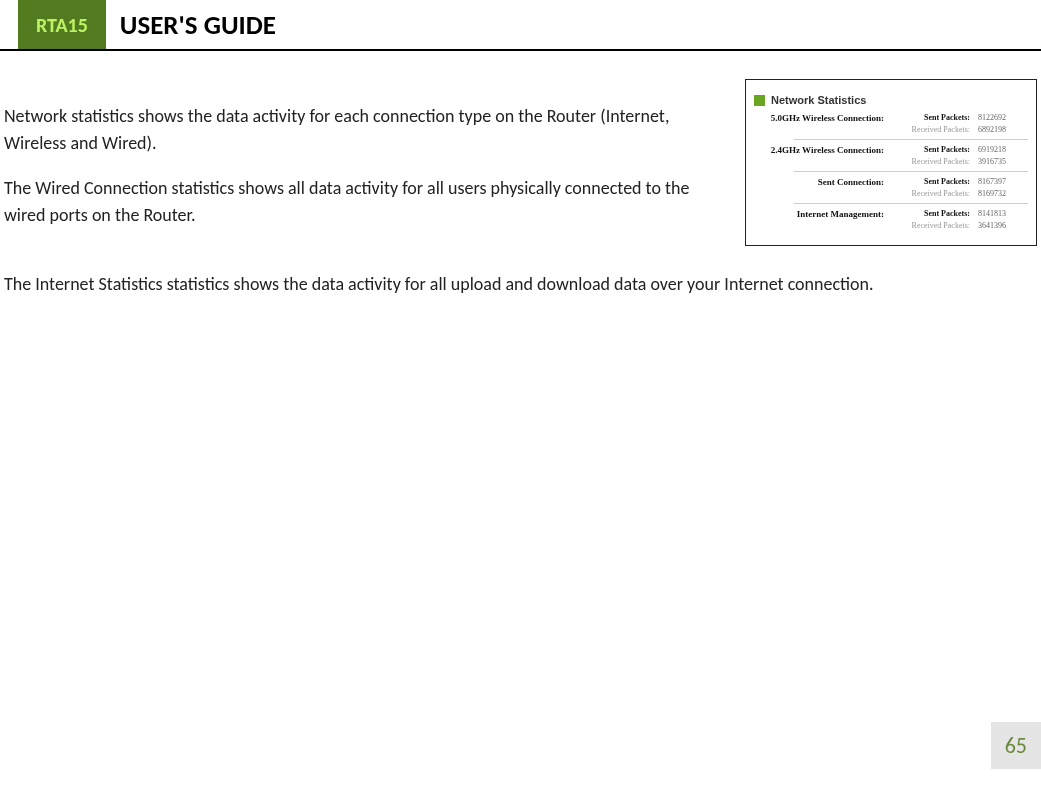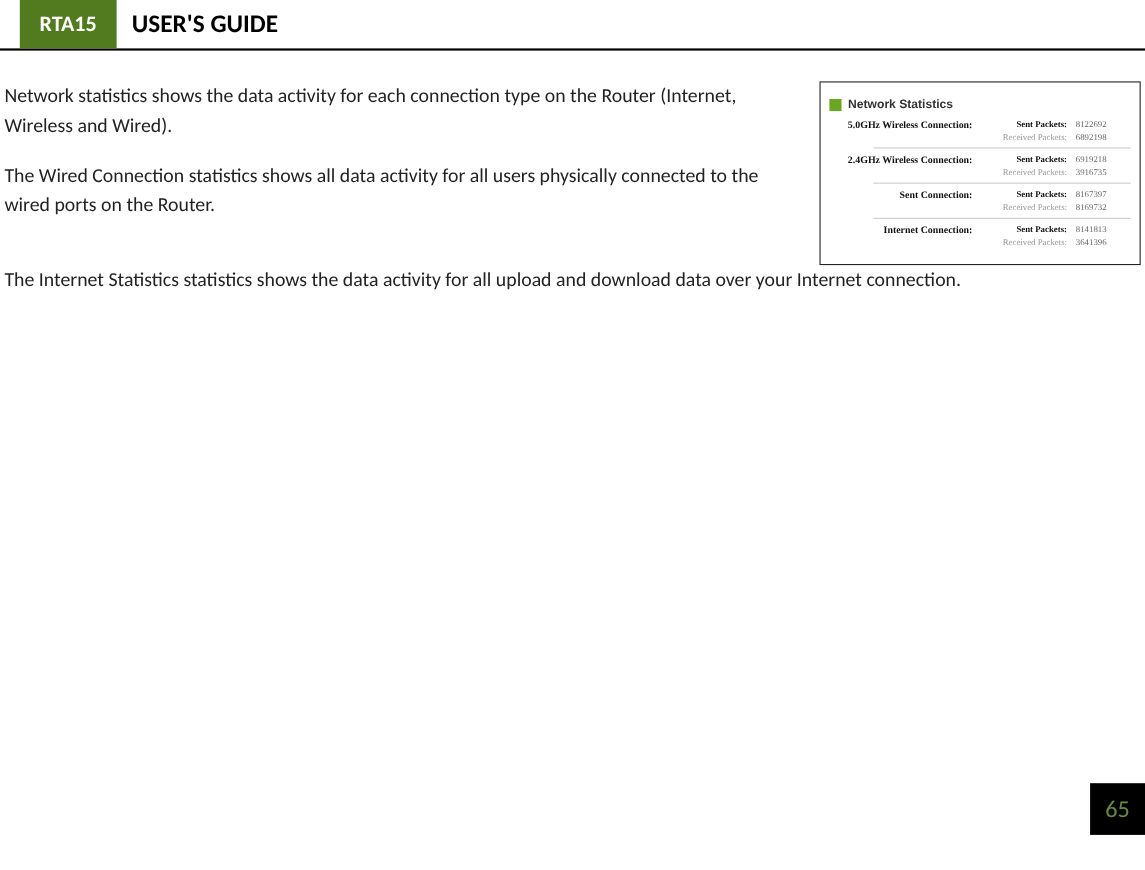--- a/index.html
+++ b/index.html
@@ -15,31 +15,31 @@
       position: relative;
     }
     .header {
       display: flex;
       align-items: stretch;
       border-bottom: 2px solid #000;
       margin-bottom: 28px;
     }
     .header-badge {
       background: #527a1f;
-      color: #ffffff;
+      color: #bef264;
       font-weight: bold;
       font-size: 20px;
       padding: 8px 18px;
       display: flex;
       align-items: center;
       margin-left: 18px;
     }
     .header-title {
       font-weight: bold;
-      font-size: 23px;
+      font-size: 27px;
       padding: 8px 14px;
       display: flex;
       align-items: center;
     }
     .content {
       padding: 0 4px 0 4px;
     }
     .section-title {
       font-weight: bold;
       font-size: 18px;
@@ -48,20 +48,21 @@
     .body-row {
       display: flex;
       gap: 24px;
       align-items: flex-start;
     }
     .body-text {
       flex: 1;
       font-size: 18px;
       line-height: 1.5;
       color: #222;
+      margin-top: 24px;
     }
     .body-text p {
       margin-bottom: 18px;
     }
     .screenshot {
       width: 292px;
       border: 1px solid #222;
       font-size: 10px;
       padding: 14px 8px 10px 8px;
       font-family: Arial, sans-serif;
@@ -123,22 +124,22 @@
       text-align: left;
     }
     .divider {
       border: none;
       border-top: 1px solid #ccc;
       margin: 2px 0 2px 40px;
     }
     .page-number {
       position: absolute;
       right: 0;
-      bottom: 32px;
-      background: #000000;
+      bottom: 22px;
+      background: #e5e5e5;
       color: #6a8b3f;
       font-size: 22px;
       padding: 10px 14px;
     }
   </style>
 </head>
 <body>
 
 <div class="header">
   <div class="header-badge">RTA15</div>
@@ -196,21 +197,21 @@
         <div class="stat-row">
           <span class="stat-conn-label"></span>
           <span class="stat-key stat-key-grey">Received Packets:</span>
           <span class="stat-val">8169732</span>
         </div>
       </div>
       <hr class="divider">
 
       <div class="stat-block">
         <div class="stat-row">
-          <span class="stat-conn-label">Internet Connection:</span>
+          <span class="stat-conn-label">Internet Management:</span>
           <span class="stat-key stat-key-bold">Sent Packets:</span>
           <span class="stat-val">8141813</span>
         </div>
         <div class="stat-row">
           <span class="stat-conn-label"></span>
           <span class="stat-key stat-key-grey">Received Packets:</span>
           <span class="stat-val">3641396</span>
         </div>
       </div>
     </div>

